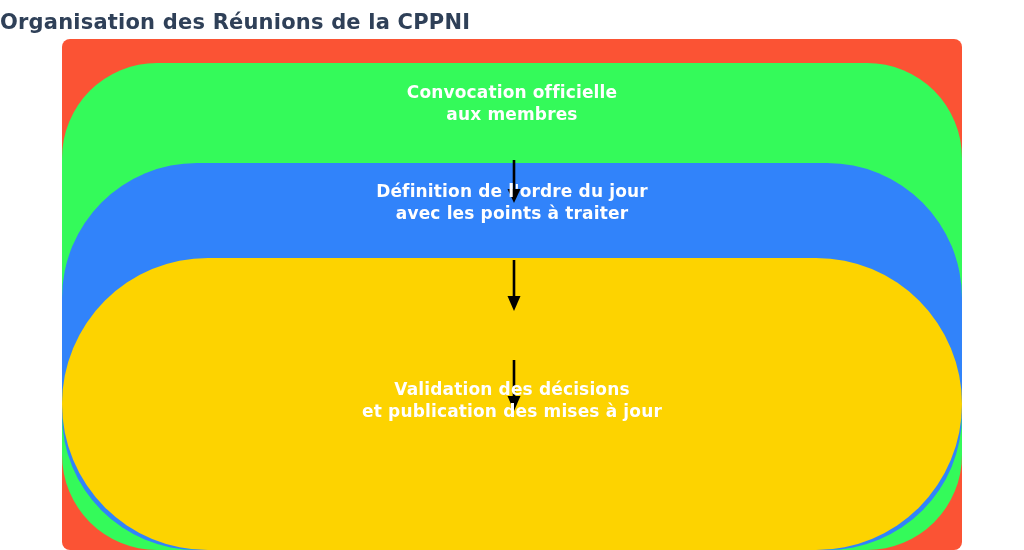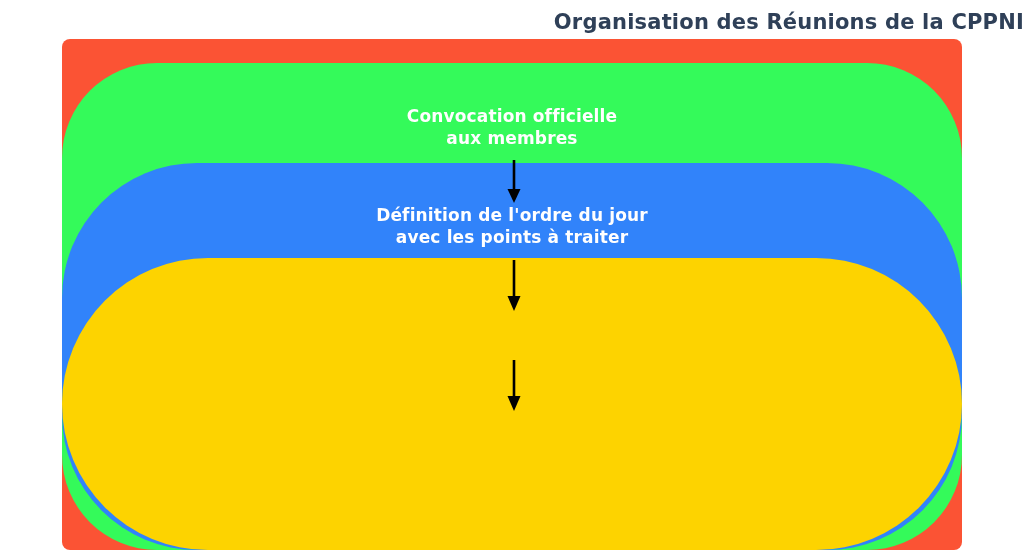--- a/index.html
+++ b/index.html
@@ -17,21 +17,21 @@
     position: relative;
     width: 1024px;
     height: 550px;
     background: #ffffff;
   }
   #chart-title {
     position: absolute;
     left: 0;
     top: 8px;
     width: 1024px;
-    text-align: right;
+    text-align: left;
     font-size: 21px;
     font-weight: bold;
     color: #2f4058;
     letter-spacing: 0.2px;
     line-height: 28px;
     white-space: nowrap;
   }
   .layer {
     position: absolute;
     box-sizing: border-box;
@@ -41,21 +41,20 @@
     left: 0;
     width: 100%;
     text-align: center;
     color: #ffffff;
     font-size: 17px;
     font-weight: bold;
     line-height: 22px;
     white-space: pre-line;
     letter-spacing: 0.15px;
     text-shadow: 0 0 1px rgba(0,0,0,0.05);
-    margin-top: 24px;
   }
   .arrow {
     position: absolute;
     width: 26px;
   }
   .arrow svg { display: block; }
 </style>
 </head>
 <body>
 
@@ -92,14 +91,16 @@
     </svg>
   </div>
 
   <div class="layer-label" style="top:81px;">Convocation officielle
 aux membres</div>
 
   <div class="layer-label" style="top:180px;">Définition de l'ordre du jour
 avec les points à traiter</div>
 
 
+  <div class="layer-label" style="top:378px;">Validation des décisions
+et publication des mises à jour</div>
 
 </div>
 
 </body></html>

